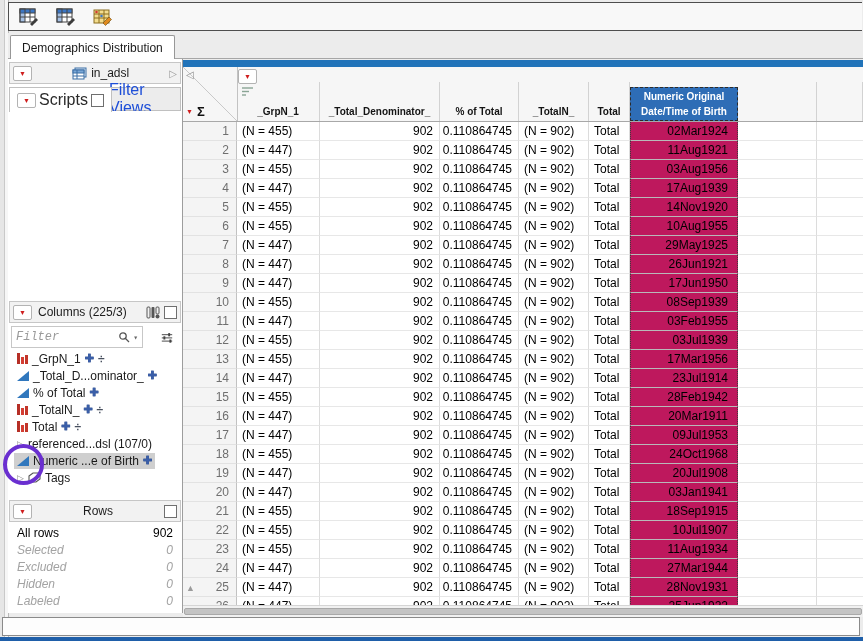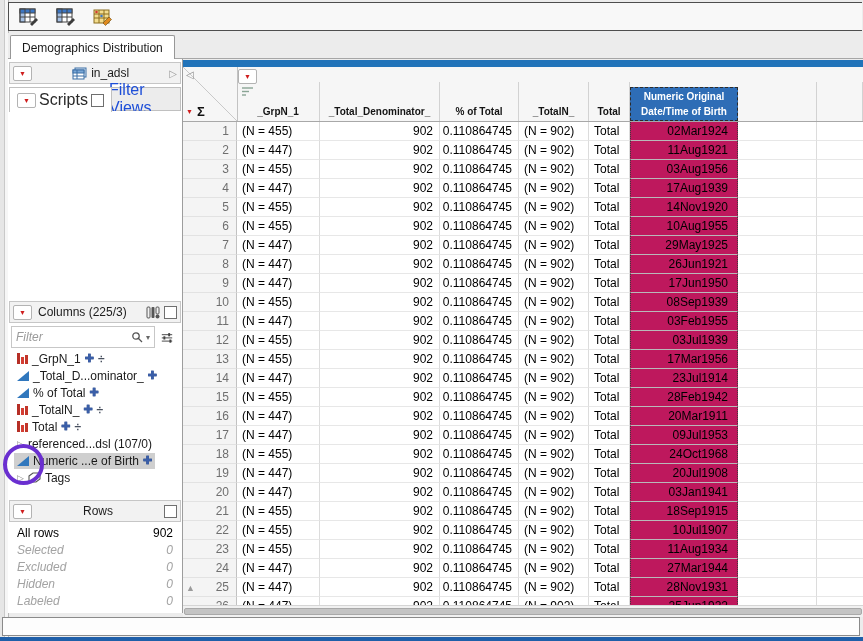--- a/index.html
+++ b/index.html
@@ -33,21 +33,21 @@
   #table-bar .title{flex:1;display:flex;align-items:center;justify-content:center;gap:4px;font-size:12px;}
   .arrow{color:#9a9a9a;font-size:10px;flex:none;}
   #subtabs{position:absolute;left:1px;top:27px;width:172px;height:25px;border-bottom:1px solid #c6c6c6;box-sizing:border-box;}
   .subtab{position:absolute;top:1px;height:24px;display:flex;align-items:center;gap:3px;padding:0 7px;
     font-size:16px;color:#2a2a2a;border:1px solid #c0c0c0;box-sizing:border-box;}
   #tab-scripts{left:0;background:#fff;border-bottom:none;height:25px;z-index:2;}
   #tab-filterviews{left:92px;background:#ececec;color:#1d4ed8;}
   #scripts-body{position:absolute;left:1px;top:52px;width:172px;height:190px;background:#fff;}
   #columns-bar{top:242px;}
   #columns-bar .cbtitle{flex:1;text-align:left;padding-left:2px;}
-  #filter-row{position:absolute;left:1px;top:265px;width:172px;height:26px;display:flex;align-items:center;gap:0;padding:0 2px;box-sizing:border-box;}
+  #filter-row{position:absolute;left:1px;top:265px;width:172px;height:26px;display:flex;align-items:center;gap:12px;padding:0 2px;box-sizing:border-box;font-family:Liberation Mono, monospace;}
   #filter-box{flex:1;height:20px;background:#fff;border:1px solid #c7c7c7;display:flex;align-items:center;padding:0 4px;gap:3px;}
   #filter-box .ph{flex:1;font-style:italic;color:#9a9a9a;font-size:12px;}
   #filter-box .caret{color:#666;font-size:8px;}
   #adv-filter{width:24px;height:22px;border:none;background:transparent;display:flex;align-items:center;justify-content:center;}
   #columns-list{position:absolute;left:1px;top:291px;width:172px;}
   .col-item{height:17px;display:flex;align-items:center;gap:4px;padding-left:5px;font-size:12px;color:#1a1a1a;white-space:nowrap;}
   .col-item .inner{display:inline-flex;align-items:center;gap:4px;padding:0 3px;height:16px;}
   .col-item.sel .inner{background:#cfcfcf;}
   .icon-bars{display:inline-flex;align-items:flex-end;gap:1px;height:11px;flex:none;}
   .icon-bars i{display:block;width:3px;background:#d43d32;}

